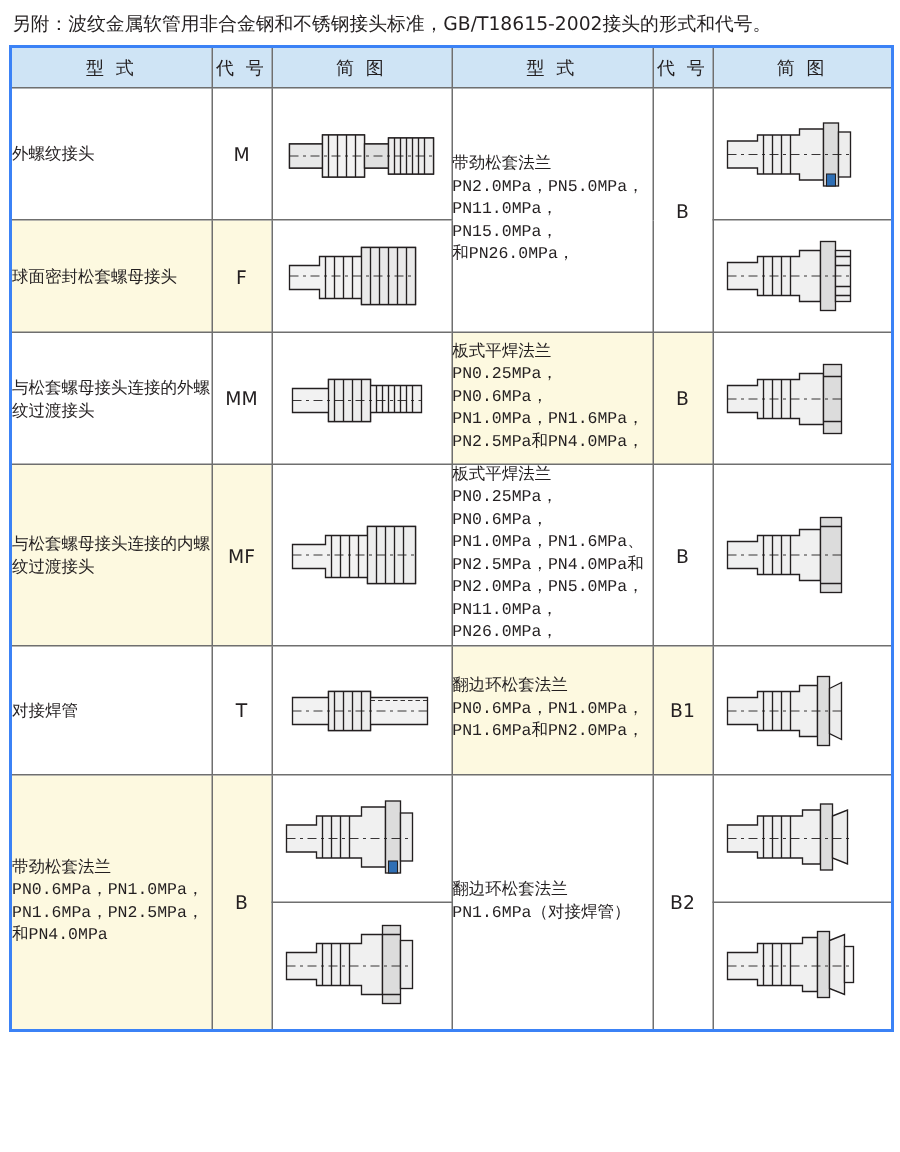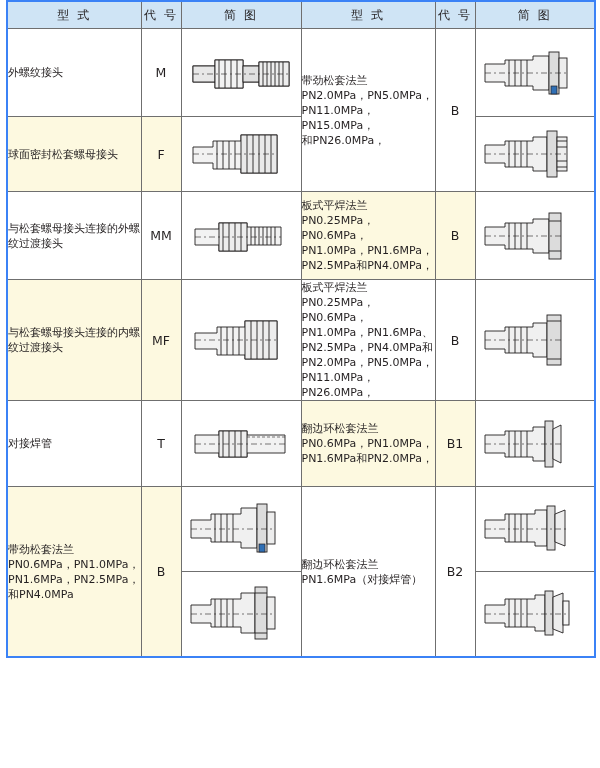--- a/index.html
+++ b/index.html
@@ -48,20 +48,21 @@
     letter-spacing: 2px;
   }
   .cell-text {
     font-size: 11px;
     line-height: 15px;
     padding: 4px 5px;
     box-sizing: border-box;
   }
   .cell-text .sub {
     display: block;
+    font-family: Liberation Mono, monospace;
   }
   .code {
     text-align: center;
     font-size: 12.5px;
   }
   .yellow {
     background: #fdf9e0;
   }
   .white {
     background: #ffffff;
@@ -73,20 +74,21 @@
   .fig svg {
     display: block;
     margin: 0 auto;
   }
 </style>
 </head>
 <body>
 
 <div class="page">
 
+  <div class="caption">另附：波纹金属软管用非合金钢和不锈钢接头标准，GB/T18615-2002接头的形式和代号。</div>
 
   <table class="main">
     <colgroup>
       <col style="width:134px">
       <col style="width:40px">
       <col style="width:120px">
       <col style="width:134px">
       <col style="width:40px">
       <col style="width:120px">
     </colgroup>

